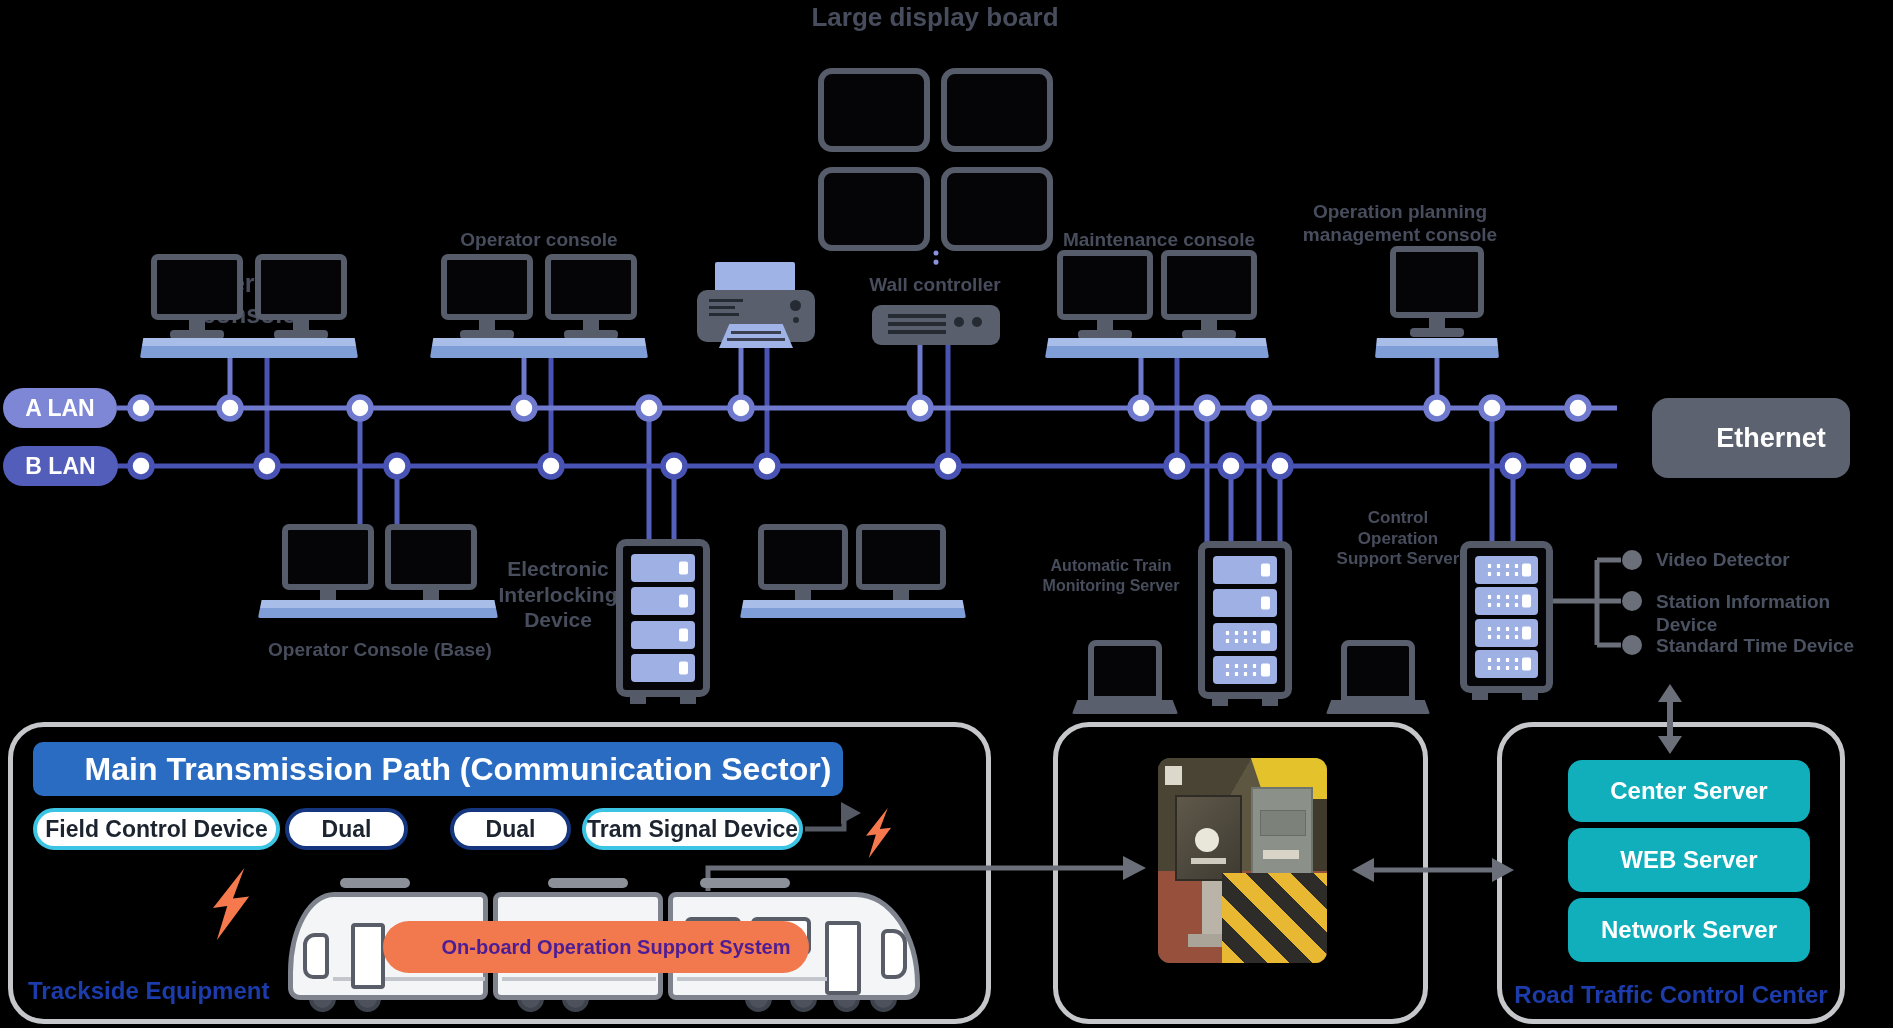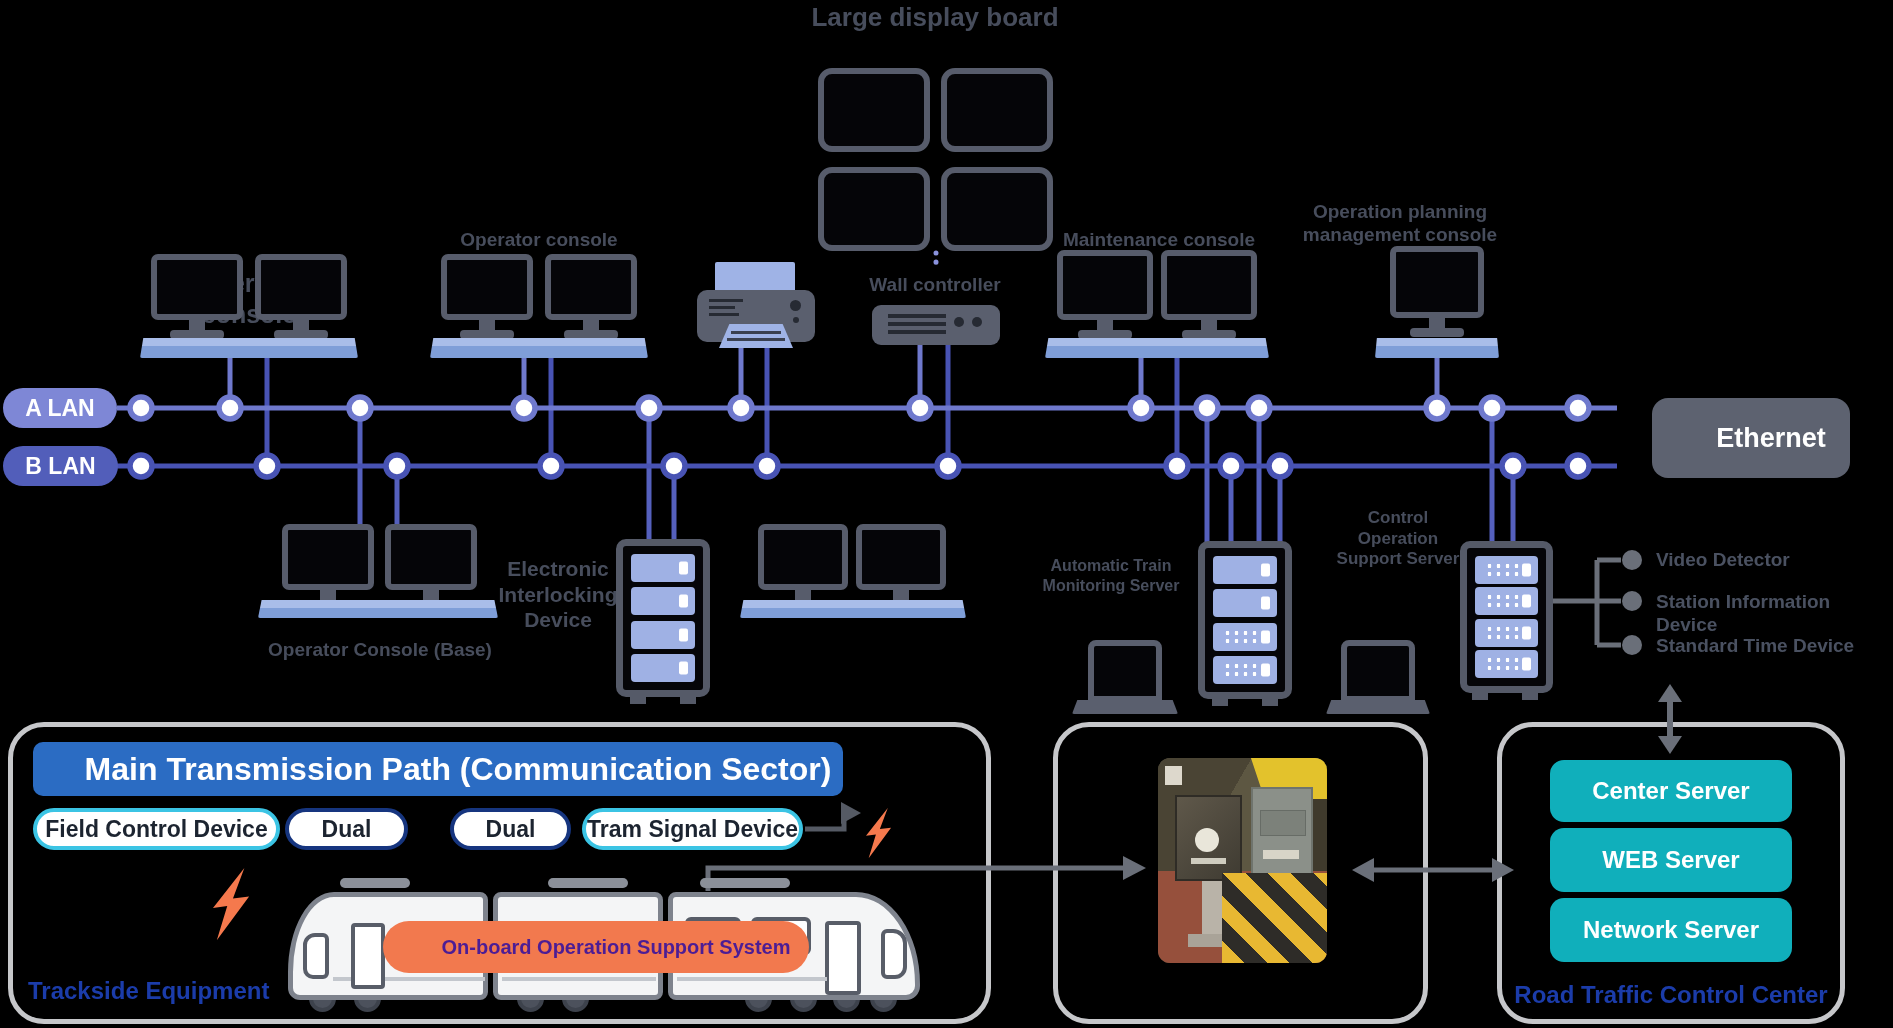--- a/index.html
+++ b/index.html
@@ -20,21 +20,21 @@
         background-image:radial-gradient(circle,#fff 1.8px,transparent 2.1px);background-size:9px 8px;}
   .rackfoot{position:absolute;width:16px;height:9px;background:#555a68;}
   .laptop{position:absolute;}
   .lscreen{border:6px solid #5a5f6e;border-radius:8px 8px 2px 2px;background:#050508;width:74px;height:62px;margin:0 auto;box-sizing:border-box;}
   .lbase{width:100%;height:14px;background:#5a5f6e;clip-path:polygon(5% 0,95% 0,100% 100%,0 100%);border-radius:2px;margin-top:-2px;}
   .pill{position:absolute;background:#fff;border-radius:22px;display:flex;align-items:center;justify-content:center;
         font-size:23px;font-weight:600;color:#1c2430;box-sizing:border-box;}
   .cyan{border:4px solid #3bc4e4;} .navy{border:4px solid #16357f;}
   .bigbox{position:absolute;border:5px solid #c6c7ca;border-radius:36px;box-sizing:border-box;}
   .tealbox{position:absolute;background:#10afbb;border-radius:14px;color:#fff;font-weight:700;font-size:24px;
-        display:flex;align-items:center;justify-content:center;}
+        display:flex;align-items:center;justify-content:center;margin-left:18px;}
   .lanpill{position:absolute;height:40px;border-radius:20px;color:#fff;font-weight:700;font-size:23px;
         display:flex;align-items:center;justify-content:center;}
   .flexc{display:flex;align-items:center;justify-content:center;padding-left:40px;}
   svg.wires{position:absolute;left:0;top:0;z-index:2;}
   .z1{z-index:1;} .z3{z-index:3;} .z4{z-index:4;}
   .car{position:absolute;background:#f4f5f6;border:5px solid #7e838d;box-sizing:border-box;}
   .seam{position:absolute;background:#c3c7cd;height:4px;}
   .door{position:absolute;background:#fff;border:4px solid #585d68;border-radius:4px;box-sizing:border-box;}
   .twin{position:absolute;background:#fff;border:4px solid #585d68;border-radius:6px;box-sizing:border-box;}
   .wheel{position:absolute;width:27px;height:27px;border-radius:50%;background:#4c515c;border:4px solid #3d424c;box-sizing:border-box;}

